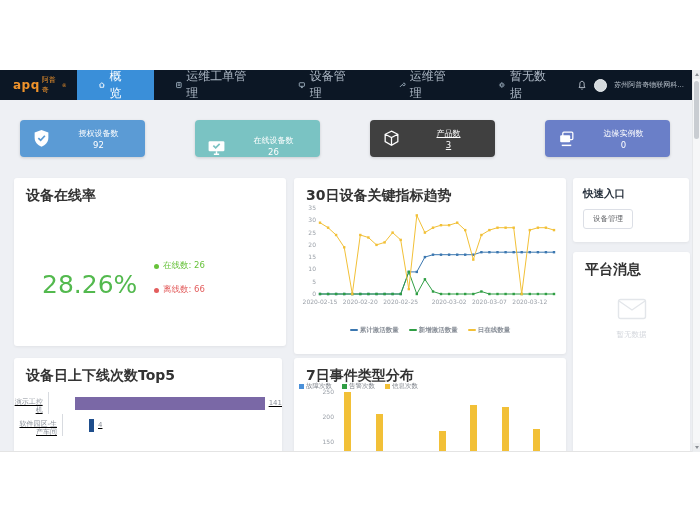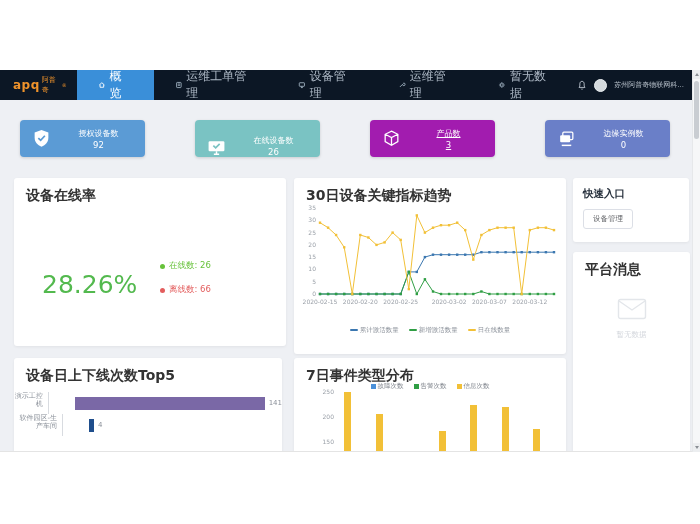--- a/index.html
+++ b/index.html
@@ -38,57 +38,57 @@
     display:flex; align-items:center; color:#fff; box-shadow:0 1px 3px rgba(0,0,0,0.15); cursor:pointer; }
   .card-icon { width:42px; display:flex; justify-content:center; }
   .card-icon svg { width:19px; height:19px; }
   .card-text { flex:1; text-align:center; padding-right:10px; }
   .card-label { font-size:8px; }
   .card-value { font-size:8.5px; margin-top:1px; }
 
   
   .p-online { left:14px; top:78px; width:272px; height:168px; }
   .rate-big { position:absolute; left:28px; top:92px; font-size:25px; color:#53b94e; }
-  .ol-legend { position:absolute; left:146px; top:82px; }
+  .ol-legend { position:absolute; left:140px; top:82px; }
   .ol-row { display:flex; align-items:center; font-size:8.5px; margin-bottom:12px; }
   .ol-dot { width:5px; height:5px; border-radius:50%; margin-right:4px; }
 
   
   .p-trend { left:294px; top:78px; width:272px; height:176px; }
   .trend-svg { position:absolute; left:6px; top:24px; width:260px; height:118px; }
   .ctick { font-size:6px; fill:#9aa0a8; }
   .trend-legend { position:absolute; left:0; top:148px; width:100%; text-align:center;
     font-size:6.5px; color:#8a9099; }
-  .lg-item { margin:0 5px; }
+  .lg-item { margin:0 5px;font-weight:bold; }
   .lg-dash { display:inline-block; width:8px; height:2px; vertical-align:middle; margin-right:2px; border-radius:1px; }
 
   
   .p-quick { left:573px; top:78px; width:116px; height:64px; }
   .quick-title { position:absolute; left:10px; top:9px; font-size:10.5px; font-weight:bold; color:#27313d; }
   .quick-btn { position:absolute; left:10px; top:31px; font-size:7.5px; color:#606266;
     border:1px solid #dcdfe6; border-radius:3px; padding:4px 9px; background:#fff; cursor:pointer; }
 
   
   .p-msg { left:573px; top:152px; width:117px; height:240px; }
   .msg-empty { position:absolute; left:0; top:46px; width:100%; text-align:center; }
   .msg-empty svg { width:30px; height:22px; stroke:#e3e6ea; fill:none; stroke-width:1.4; }
   .msg-empty-text { margin-top:6px; font-size:7.5px; color:#d3d6dc; }
 
   
   .p-top5 { left:14px; top:258px; width:268px; height:130px; }
   .t5-area { position:absolute; left:0; top:34px; width:100%; }
-  .t5-row { display:flex; align-items:flex-start; height:22px; }
+  .t5-row { display:flex; align-items:flex-end; height:22px;text-decoration:underline; }
   .t5-label { width:48px; text-align:right; padding-right:5px; font-size:7px; color:#8a9099; line-height:1.15; }
   .t5-plot { flex:1; border-left:1px solid #d8dbe0; align-self:stretch; display:flex; align-items:center;padding-left:26px; }
   .t5-bar { height:13px; }
   .t5-val { font-size:7px; color:#8a9099; margin-left:4px; }
 
   
   .p-events { left:294px; top:258px; width:272px; height:130px; }
-  .ev-legend { position:absolute; left:0; top:24px; width:100%; text-align:center; font-size:6.5px; color:#7d828a; }
+  .ev-legend { position:absolute; left:0; top:24px; width:100%; font-size:6.5px; color:#7d828a; }
   .ev-lg-item { margin:0 5px; }
   .ev-lg-sq { display:inline-block; width:5px; height:5px; margin-right:2px; vertical-align:middle; }
   .ev-area { position:absolute; left:0; top:20px; width:272px; height:200px; }
   .ev-tick { position:absolute; left:16px; width:24px; text-align:right; font-size:6px; color:#9aa0a8; }
   .ev-bar { position:absolute; width:7px; height:180px; }
 
   
   .scrollbar { position:absolute; right:0; top:70px; width:8px; height:382px;
     background:#f6f7f8; border-left:1px solid #e6e8ea; }
   .sb-btn { position:absolute; left:0; width:7px; height:9px; background:#eceef0;
@@ -175,21 +175,21 @@
             <rect x="1.5" y="3" width="15" height="9.5" rx="1.2" fill="#ffffff"></rect>
             <path d="M6 7.3 L8.2 9.4 L12 5.6" fill="none" stroke="var(--cc)" stroke-width="1.6"></path>
             <path d="M6.5 15.5 H11.5 M9 12.5 V15.5" stroke="#ffffff" stroke-width="1.4"></path>
           </svg>
       </span>
       <span class="card-text">
         <div class="card-label">在线设备数</div>
         <div class="card-value">26</div>
       </span>
     </div>
-    <div class="card" style="left: 370px; background: #a21caf; text-decoration: underline; --cc: #e05454;">
+    <div class="card" style="left: 370px; background: #404040; text-decoration: underline; --cc: #e05454;">
       <span class="card-icon">
         <svg viewBox="0 0 18 18" fill="none" stroke="#ffffff" stroke-width="1.2">
             <path d="M9 2 L15 5 V12 L9 15.5 L3 12 V5 Z M3 5 L9 8 L15 5 M9 8 V15.5"></path>
           </svg>
       </span>
       <span class="card-text">
         <div class="card-label">产品数</div>
         <div class="card-value">3</div>
       </span>
     </div>

